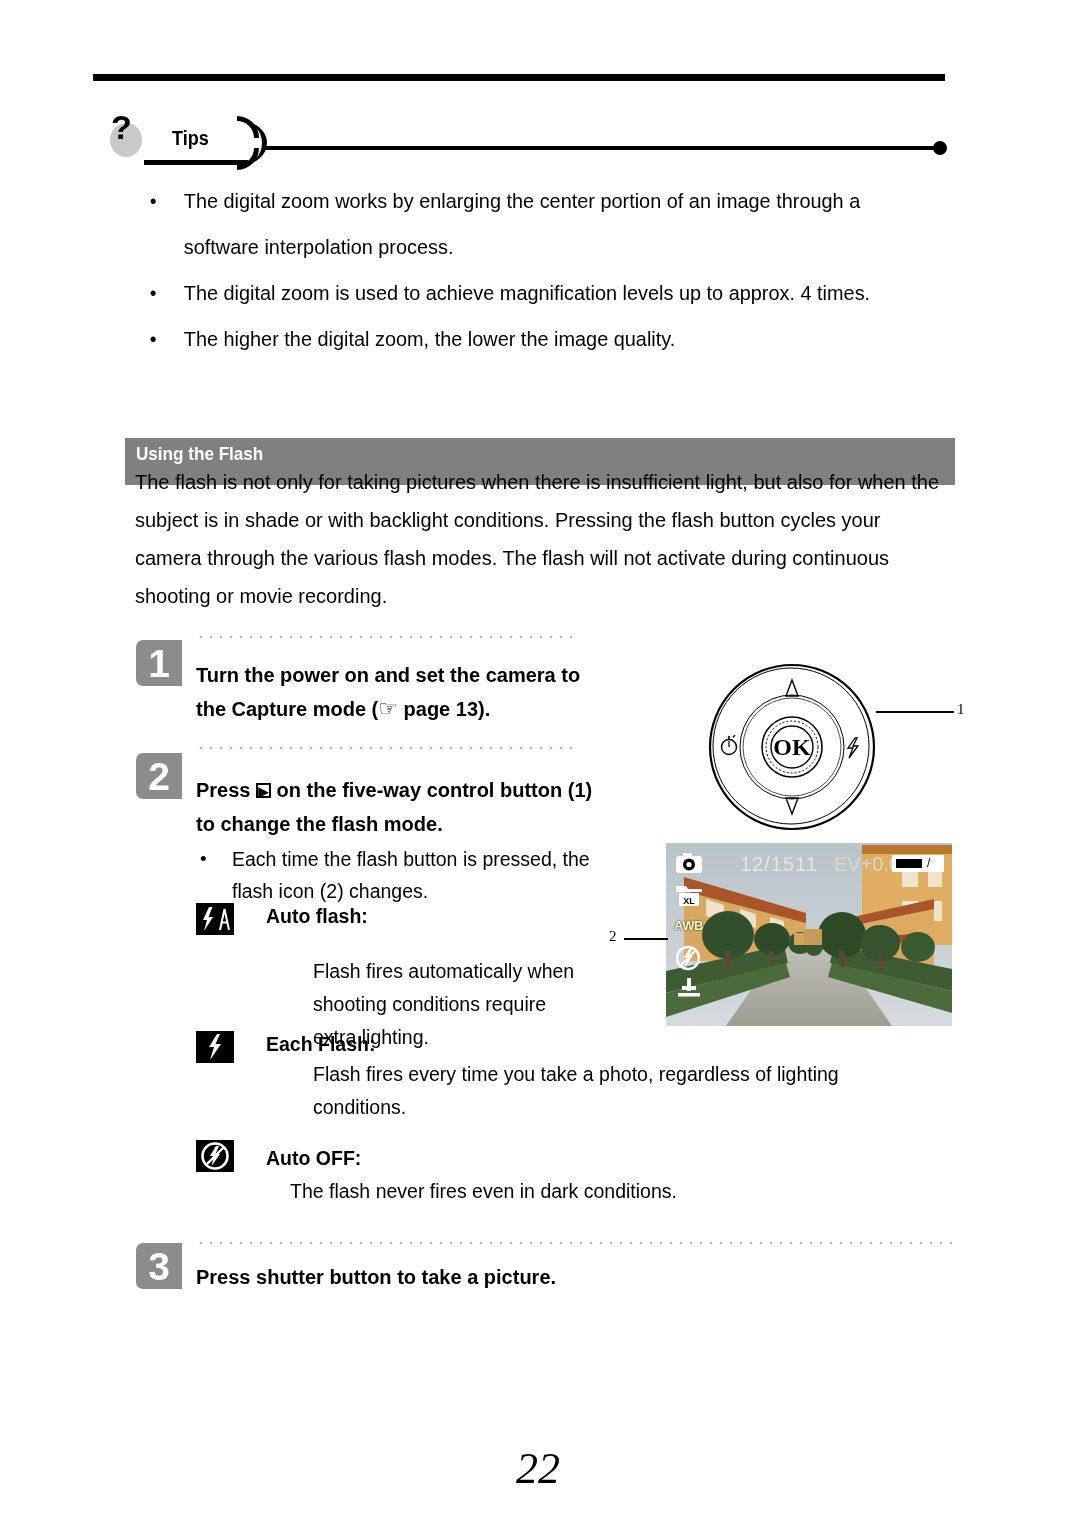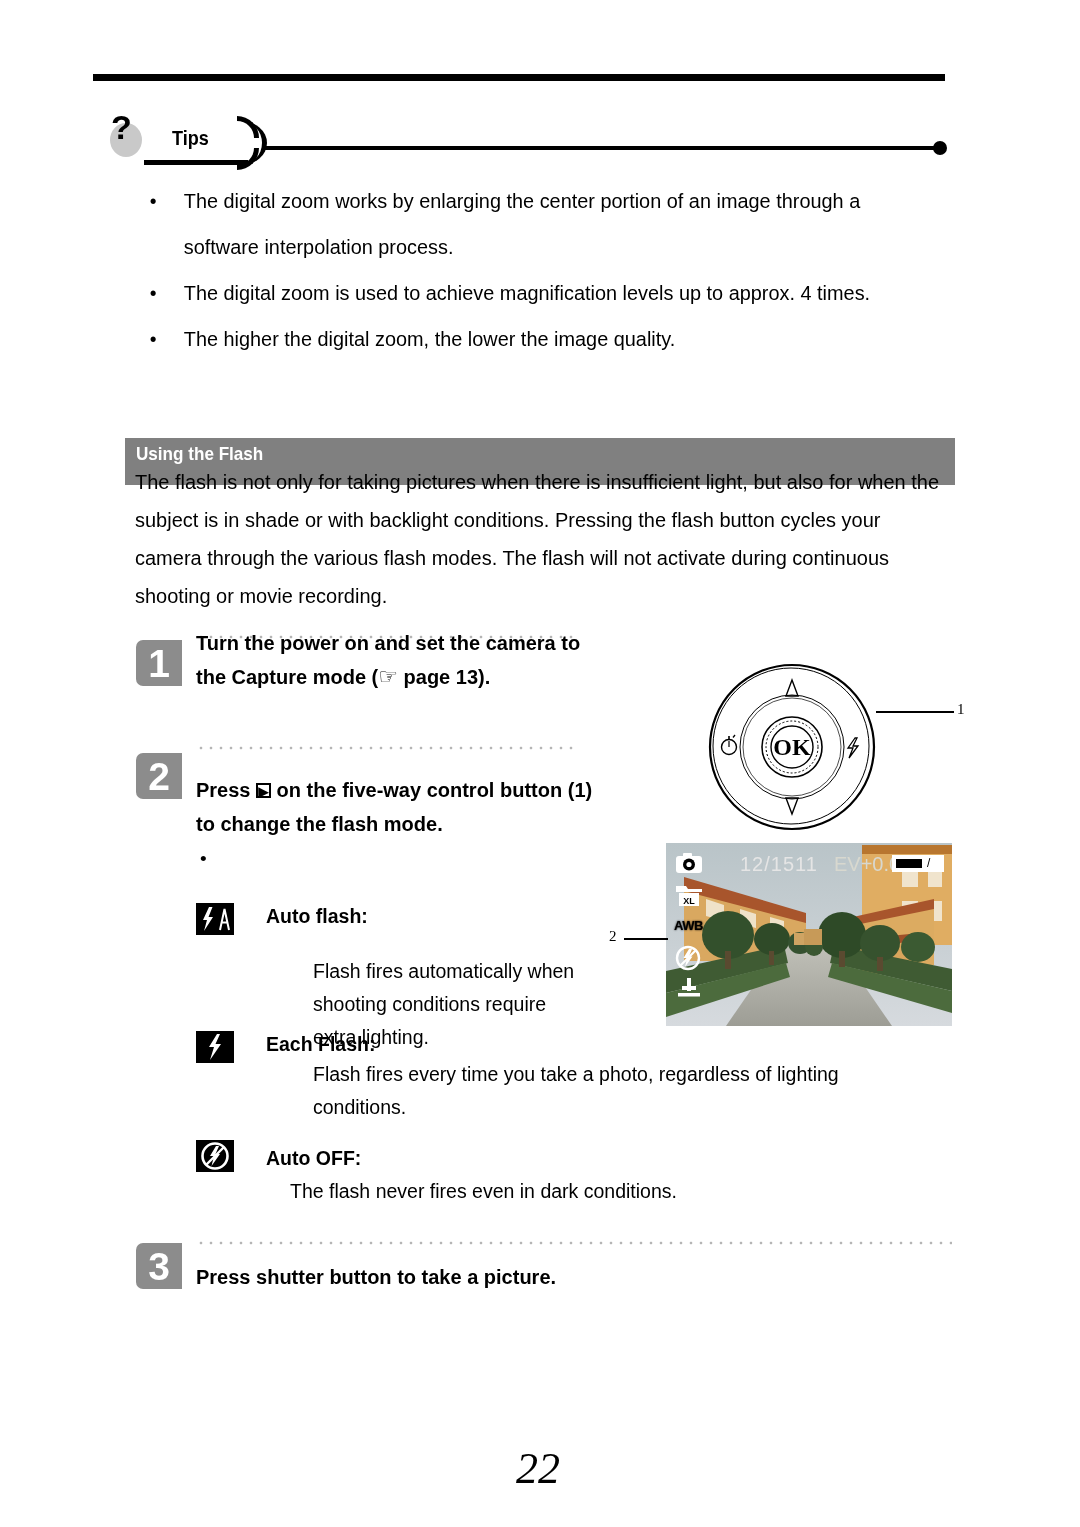--- a/index.html
+++ b/index.html
@@ -207,21 +207,21 @@
   .step-text {
     position: absolute;
     font-size: 20px;
     font-weight: bold;
     line-height: 34px;
   }
 
   
   .badge-1 { left: 136px; top: 640px; }
   .rule-1  { left: 196px; top: 635px; width: 383px; }
-  .step-1-text { left: 196px; top: 626px; width: 400px; }
+  .step-1-text { left: 196px; top: 658px; width: 400px; }
 
   
   .badge-2 { left: 136px; top: 753px; }
   .rule-2  { left: 196px; top: 746px; width: 383px; }
   .step-2-text { left: 196px; top: 773px; width: 400px; }
 
   
   .badge-3 { left: 136px; top: 1243px; }
   .rule-3  { left: 196px; top: 1241px; width: 756px; }
   .step-3-text { left: 196px; top: 1260px; width: 520px; }
@@ -324,21 +324,21 @@
     width: 286px;
     height: 183px;
     overflow: hidden;
     background: #6f7b62;
   }
   .lcd-osd-left {
     position: absolute;
     left: 8px;
     top: 8px;
     width: 34px;
-    color: #000000;
+    color: #fef9c3;
   }
   .osd-row { height: 31px; position: relative; }
   .osd-awb {
     font-size: 13px;
     font-weight: bold;
     letter-spacing: -0.5px;
     line-height: 26px;
     text-shadow: 0 0 2px #000;
     font-family: "Liberation Sans", sans-serif;
   }
@@ -457,20 +457,21 @@
 </div>
 
 <div class="step-badge badge-2">2</div>
 <div class="dotted-rule rule-2"></div>
 <div class="step-text step-2-text">
   <span>Press </span><span class="glyph-box">▶</span><span> on the five-way control button (1) to change the flash mode.</span>
 </div>
 
 <div class="sub-bullet">
   <span class="sb-dot">•</span>
+  <span>Each time the flash button is pressed, the flash icon (2) changes.</span>
 </div>
 
 <div class="flash-icon fe1-icon">
   <svg width="38" height="32" viewBox="0 0 38 32">
     <path d="M13 4 L7 17 L11 17 L8 28 L17 14 L12.5 14 L16.5 4 Z" fill="#ffffff"></path>
     <path d="M24 27 L28.5 6 L33 27 M25.8 19.5 L31.2 19.5" stroke="#ffffff" stroke-width="2" fill="none"></path>
   </svg>
 </div>
 <div class="flash-title fe1-title">Auto flash:</div>
 <div class="flash-desc fe1-desc">Flash fires automatically when shooting conditions require extra lighting.</div>

